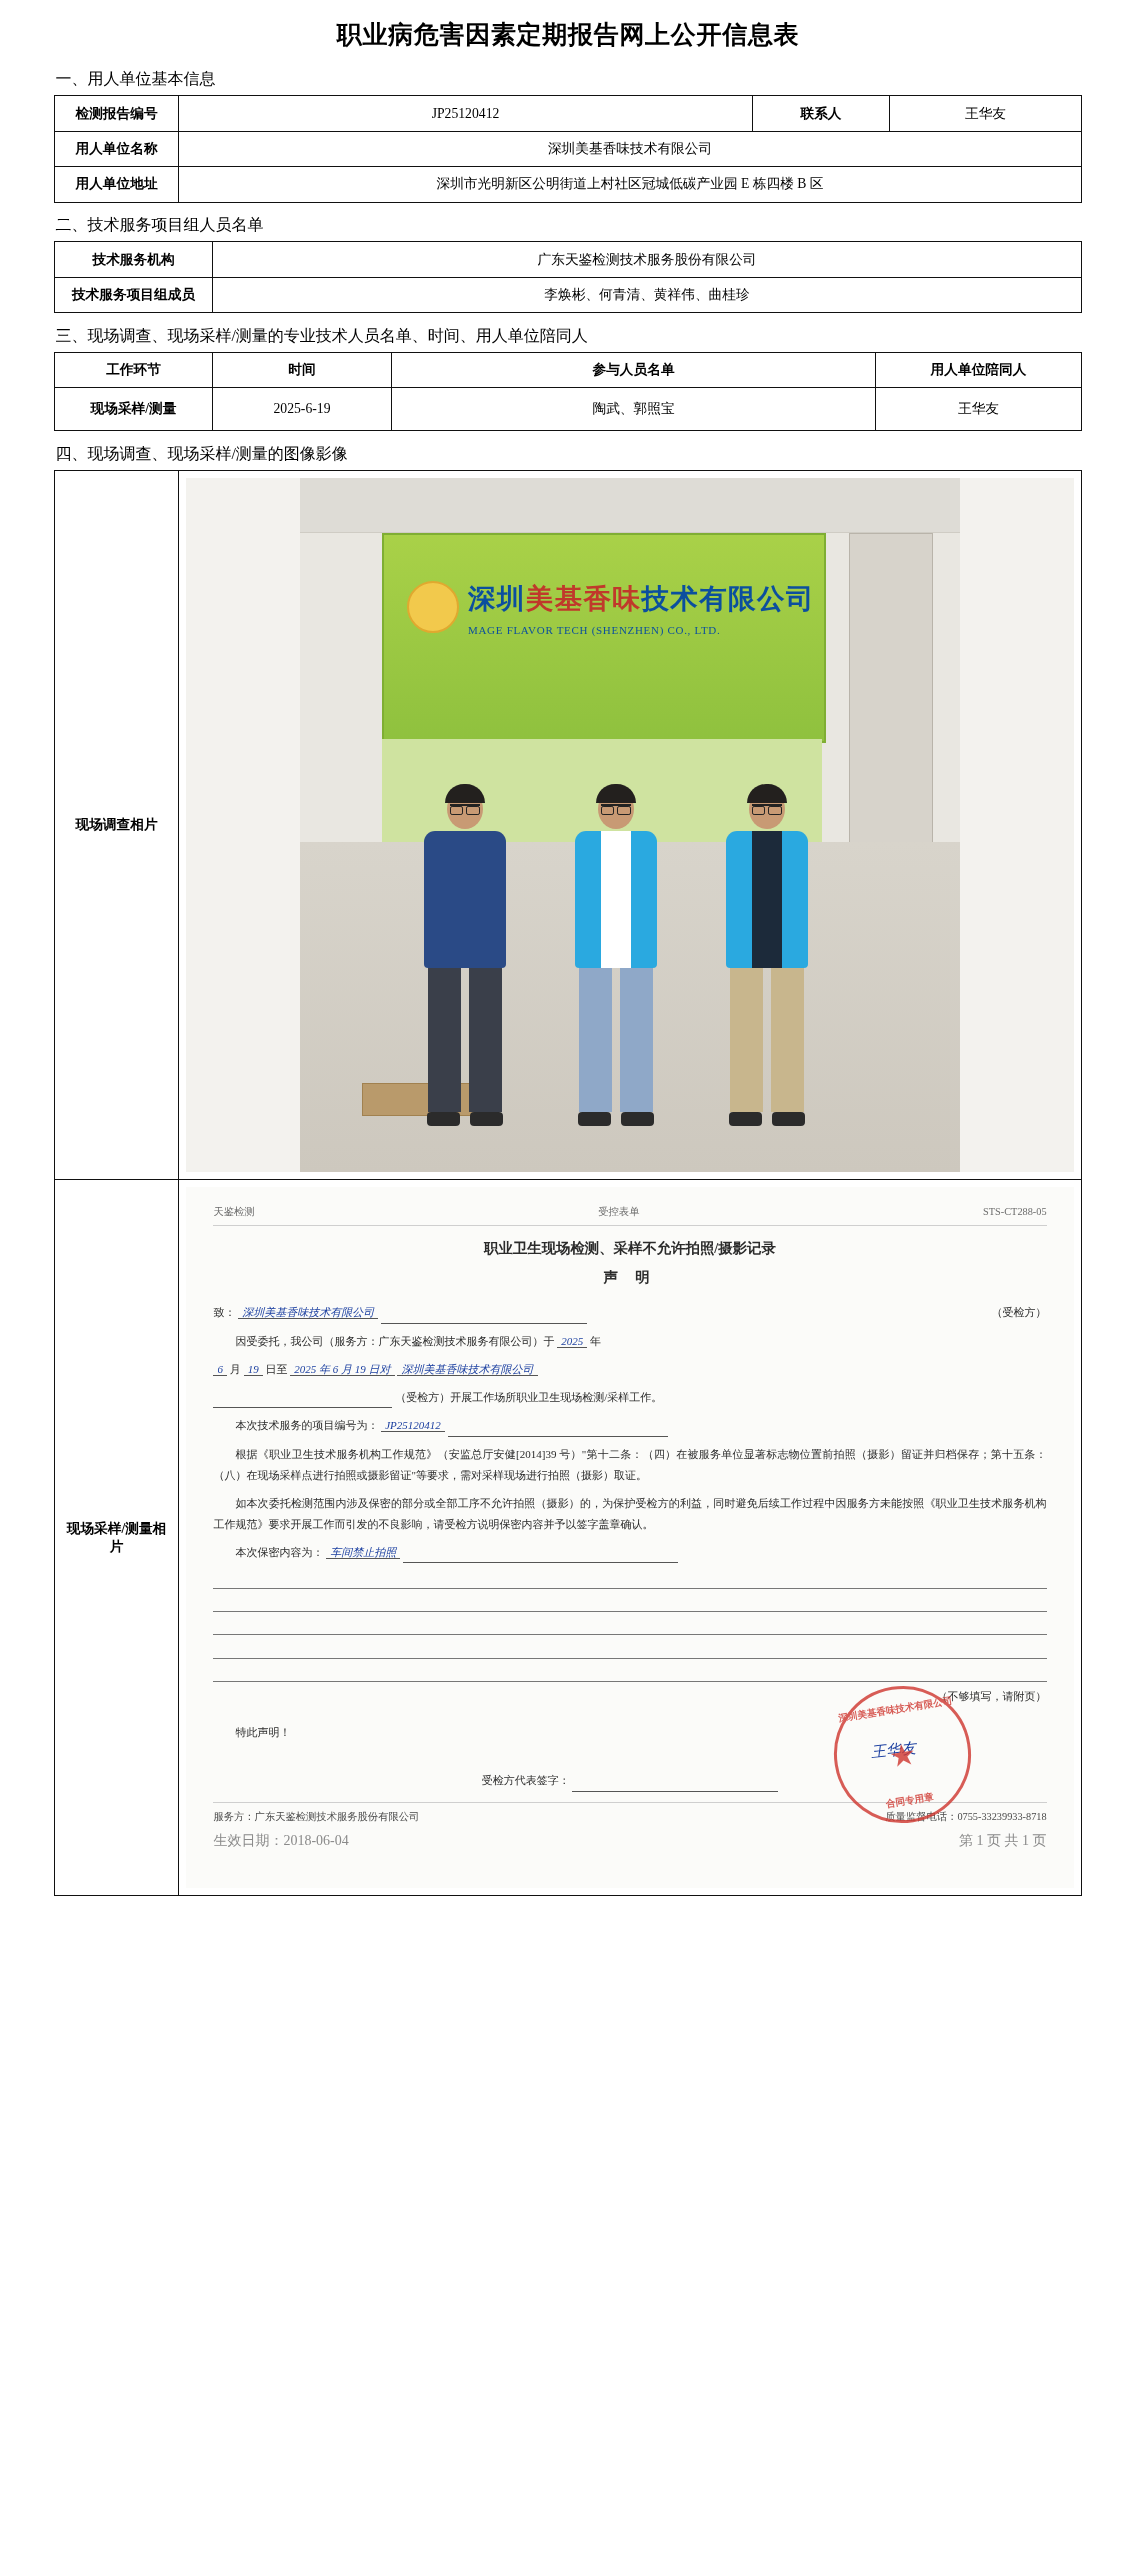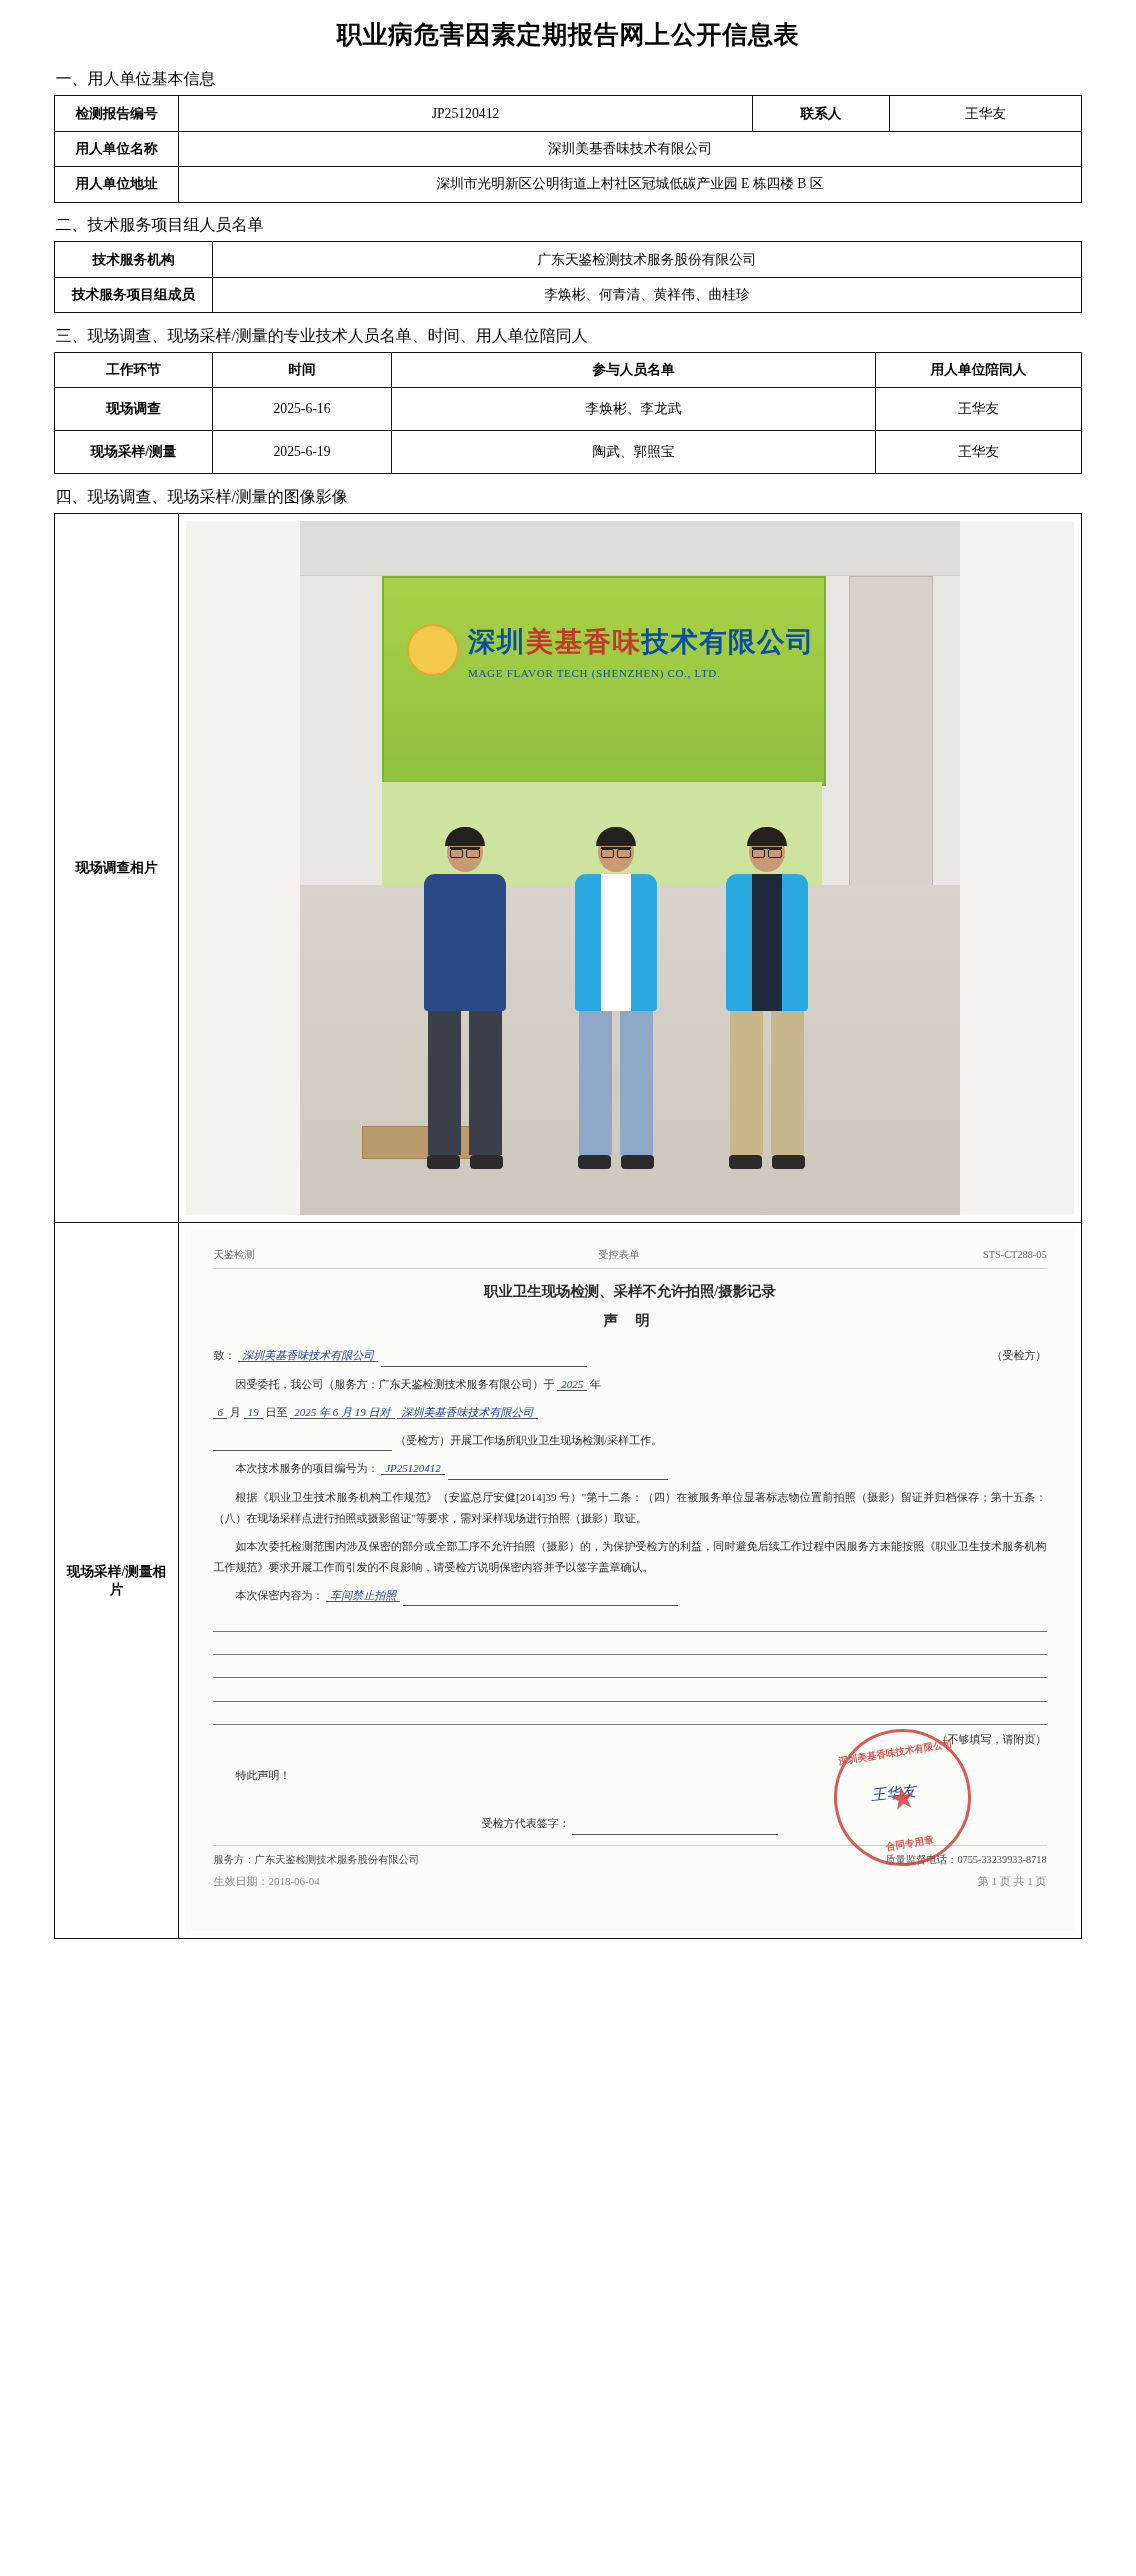--- a/index.html
+++ b/index.html
@@ -213,21 +213,21 @@
     color: #4a4a4a;
     font-size: 10.3px;
     border-top: 0.7px solid #cfcfcf;
     margin-top: 9.6px;
     padding-top: 4.1px;
   }
   .sc-botrow2 {
     display: flex;
     justify-content: space-between;
     color: #8a8a8a;
-    font-size: 11px;
+    font-size: 14px;
     padding-top: 1.4px;
   }
   .stamp {
     position: absolute;
     right: 103px;
     bottom: 65px;
     width: 131px;
     height: 131px;
     border: 3.4px solid #d03a33;
     border-radius: 50%;
@@ -313,26 +313,20 @@
         <col style="width:179px">
         <col style="width:auto">
         <col style="width:206px">
       </colgroup>
     <tbody>
       <tr>
         <td class="hdr">工作环节</td>
         <td class="hdr">时间</td>
         <td class="hdr">参与人员名单</td>
         <td class="hdr">用人单位陪同人</td>
-      </tr>
-      <tr style="height:43px">
-        <td class="hdr">现场调查</td>
-        <td>2025-6-16</td>
-        <td>李焕彬、李龙武</td>
-        <td>王华友</td>
       </tr>
       <tr style="height:43px">
         <td class="hdr">现场采样/测量</td>
         <td>2025-6-19</td>
         <td>陶武、郭照宝</td>
         <td>王华友</td>
       </tr>
     </tbody>
   </table>
 

